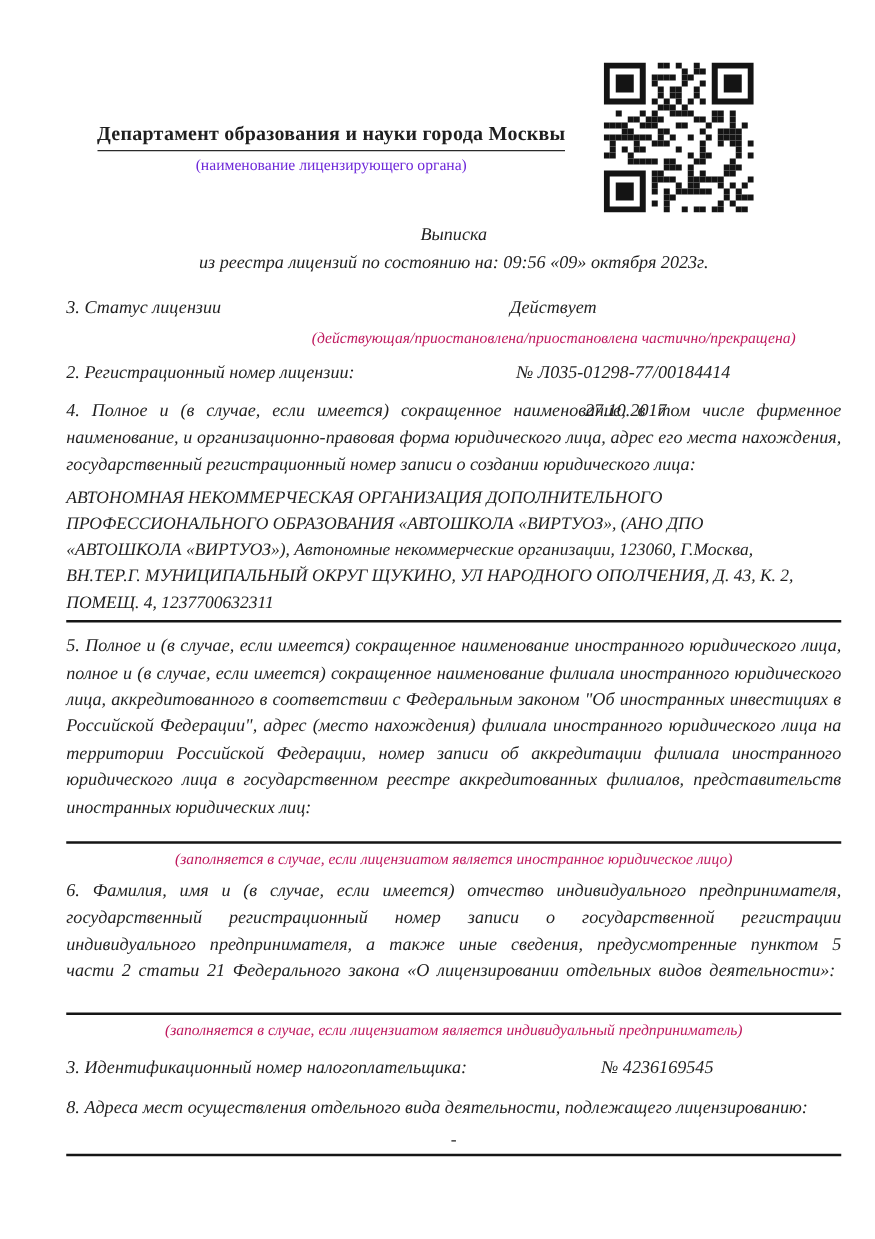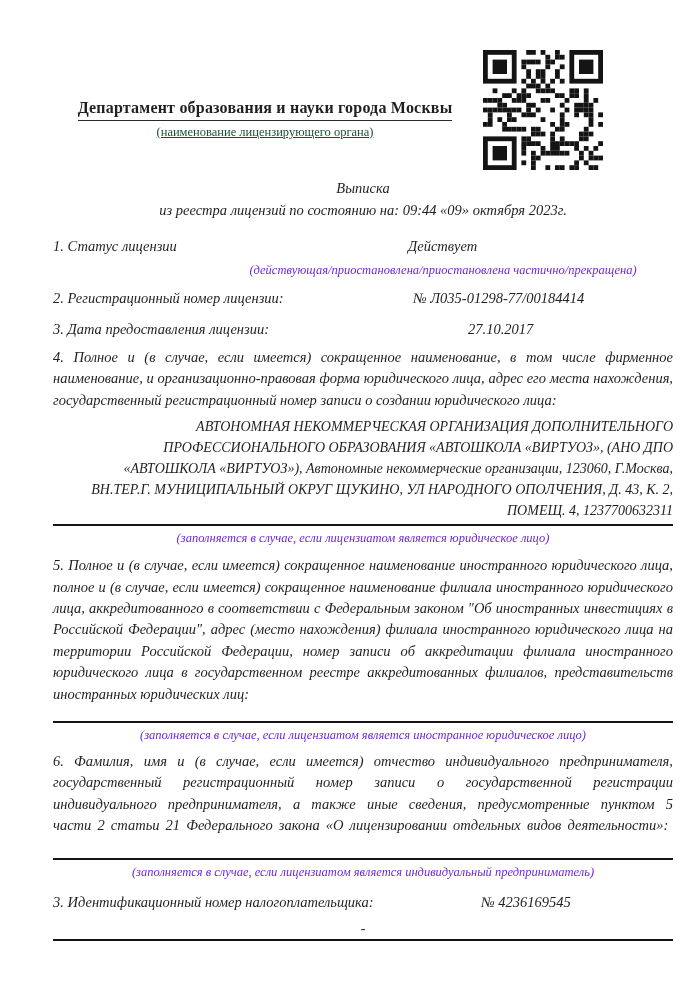--- a/index.html
+++ b/index.html
@@ -38,22 +38,21 @@
     font-size: 16px;
     font-weight: bold;
     letter-spacing: 0.2px;
     border-bottom: 1.5px solid #2a2a2a;
     padding-bottom: 2px;
     line-height: 20px;
   }
   .org-caption {
     margin-top: 4px;
     font-size: 12.5px;
-    color: #14532d;
-    text-decoration: underline;
+    color: #6d28d9;
   }
   .qr {
     position: absolute;
     left: 483px;
     top: 50px;
     width: 120px;
     height: 120px;
   }
   .qr svg { display: block; width: 120px; height: 120px; }
   
@@ -80,39 +79,39 @@
   .row-reg      .value { left: 360px; }
   .row-date     { margin-top: 11px; }
   .row-date     .value { left: 415px; }
   .row-inn      { margin-top: 12px; }
   .row-inn      .value { left: 428px; }
   .row-addr     { margin-top: 12px; }
   
   .note {
     font-size: 12.5px;
     text-align: center;
-    color: #6d28d9;
+    color: #be185d;
   }
   .note-status { margin-top: 7px; padding-left: 160px; }
   .note-under  { margin-top: 5px; }
   
   .para {
     font-size: 14.5px;
     line-height: 21.4px;
     text-align: justify;
     text-justify: inter-word;
   }
   .p4 { margin-top: 8px; }
   .p5 { margin-top: 9px; }
   .p6 { margin-top: 8px; word-spacing: 2.5px; }
   .org-block {
     margin-top: 5px;
     font-size: 14px;
     line-height: 21px;
-    text-align: right;
+    text-align: left;
     white-space: pre-line;
   }
   
   .rule {
     border: none;
     border-top: 2px solid #151515;
     margin: 0;
   }
   .rule-1 { margin-top: 3px; }
   .rule-2 { margin-top: 16px; }
@@ -330,58 +329,59 @@
 
   <div class="header-wrap">
     <div class="org-title">Департамент образования и науки города Москвы</div>
     <div class="org-caption">(наименование лицензирующего органа)</div>
   </div>
 
   <div class="content">
 
     <div class="doc-title">
       <div>Выписка</div>
-      <div>из реестра лицензий по состоянию на: 09:44 «09» октября 2023г.</div>
+      <div>из реестра лицензий по состоянию на: 09:56 «09» октября 2023г.</div>
     </div>
 
     <div class="row row-status">
-      <span class="label">1. Статус лицензии</span>
+      <span class="label">3. Статус лицензии</span>
       <span class="value">Действует</span>
     </div>
     <div class="note note-status">(действующая/приостановлена/приостановлена частично/прекращена)</div>
 
     <div class="row row-reg">
       <span class="label">2. Регистрационный номер лицензии:</span>
       <span class="value">№ Л035-01298-77/00184414</span>
     </div>
 
     <div class="row row-date">
-      <span class="label">3. Дата предоставления лицензии:</span>
       <span class="value">27.10.2017</span>
     </div>
 
     <div class="para p4">4. Полное и (в случае, если имеется) сокращенное наименование, в том числе фирменное наименование, и организационно-правовая форма юридического лица, адрес его места нахождения, государственный регистрационный номер записи о создании юридического лица:</div>
     <div class="org-block">АВТОНОМНАЯ НЕКОММЕРЧЕСКАЯ ОРГАНИЗАЦИЯ ДОПОЛНИТЕЛЬНОГО
 ПРОФЕССИОНАЛЬНОГО ОБРАЗОВАНИЯ «АВТОШКОЛА «ВИРТУОЗ», (АНО ДПО
 «АВТОШКОЛА «ВИРТУОЗ»), Автономные некоммерческие организации, 123060, Г.Москва,
 ВН.ТЕР.Г. МУНИЦИПАЛЬНЫЙ ОКРУГ ЩУКИНО, УЛ НАРОДНОГО ОПОЛЧЕНИЯ, Д. 43, К. 2,
 ПОМЕЩ. 4, 1237700632311</div>
     <hr class="rule rule-1">
-    <div class="note note-under">(заполняется в случае, если лицензиатом является юридическое лицо)</div>
 
     <div class="para p5">5. Полное и (в случае, если имеется) сокращенное наименование иностранного юридического лица, полное и (в случае, если имеется) сокращенное наименование филиала иностранного юридического лица, аккредитованного в соответствии с Федеральным законом "Об иностранных инвестициях в Российской Федерации", адрес (место нахождения) филиала иностранного юридического лица на территории Российской Федерации, номер записи об аккредитации филиала иностранного юридического лица в государственном реестре аккредитованных филиалов, представительств иностранных юридических лиц:</div>
     <hr class="rule rule-2">
     <div class="note note-under">(заполняется в случае, если лицензиатом является иностранное юридическое лицо)</div>
 
     <div class="para p6">6. Фамилия, имя и (в случае, если имеется) отчество индивидуального предпринимателя, государственный регистрационный номер записи о государственной регистрации индивидуального предпринимателя, а также иные сведения, предусмотренные пунктом 5 части 2 статьи 21 Федерального закона «О лицензировании отдельных видов деятельности»:</div>
     <hr class="rule rule-3">
     <div class="note note-under">(заполняется в случае, если лицензиатом является индивидуальный предприниматель)</div>
 
     <div class="row row-inn">
       <span class="label">3. Идентификационный номер налогоплательщика:</span>
       <span class="value">№ 4236169545</span>
     </div>
 
+    <div class="row row-addr">
+      <span class="label">8. Адреса мест осуществления отдельного вида деятельности, подлежащего лицензированию:</span>
+    </div>
     <div class="dash-line">-</div>
     <hr class="rule rule-4">
 
   </div>
 </div>
 
 </body></html>

